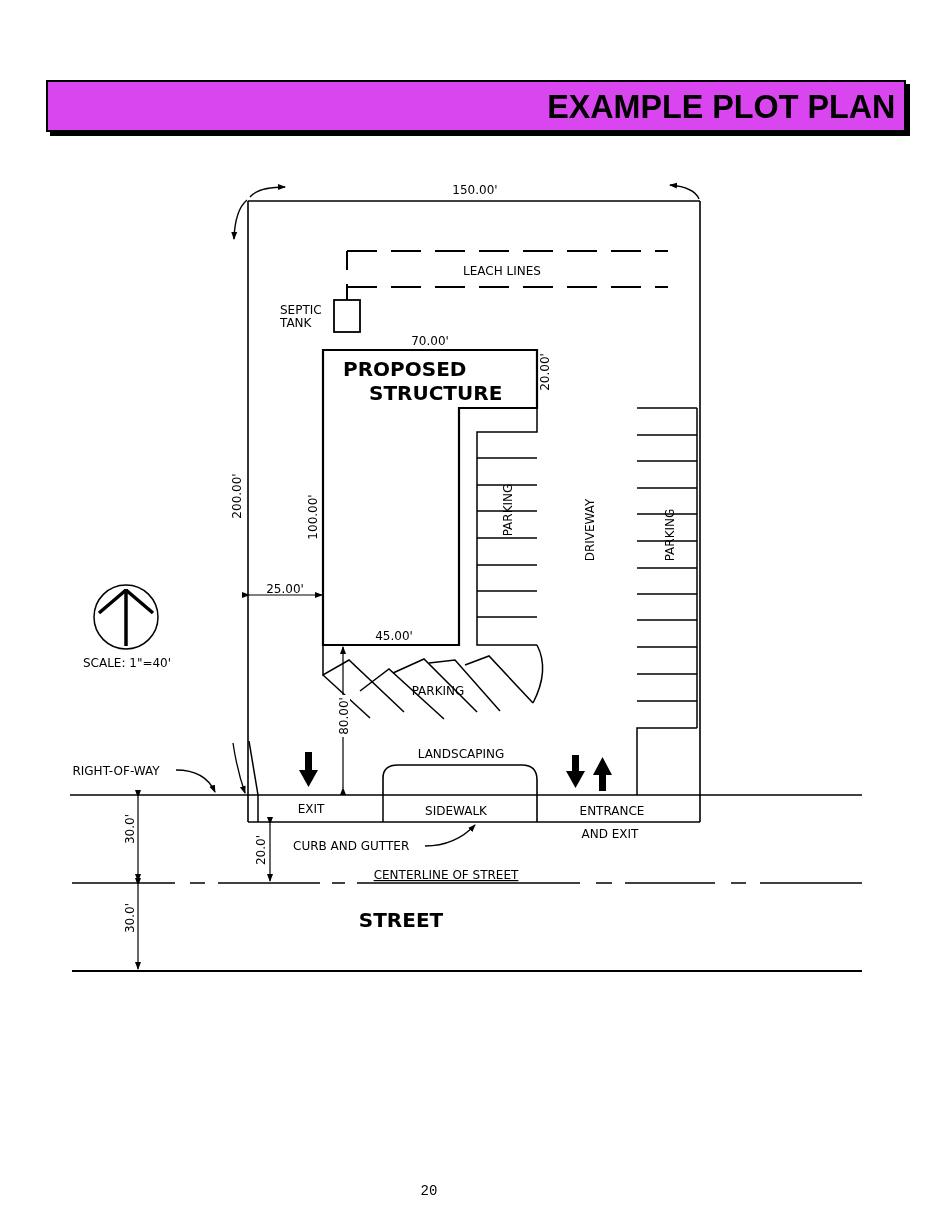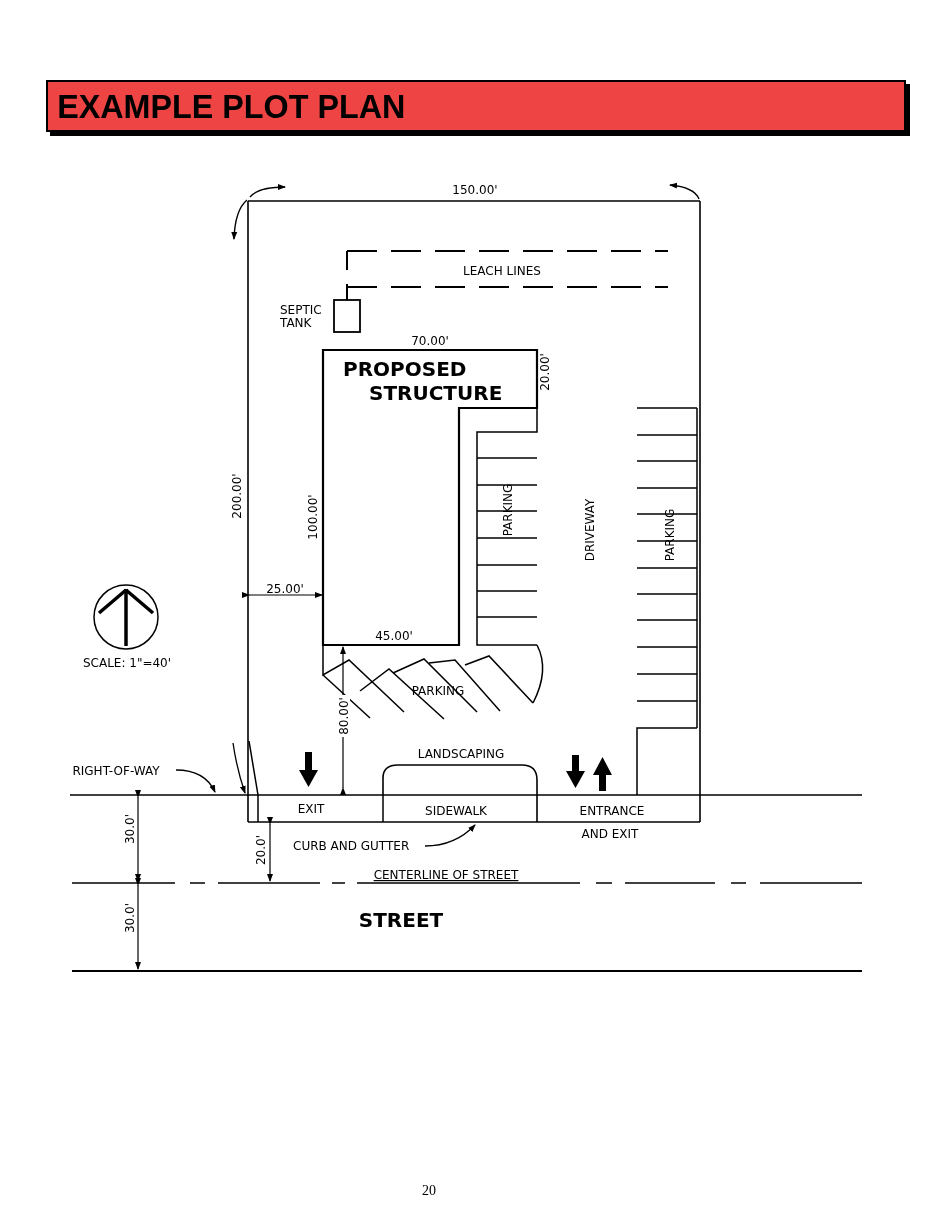--- a/index.html
+++ b/index.html
@@ -1,26 +1,26 @@
 <!DOCTYPE html>
 <html><head>
 <meta charset="utf-8">
 <style>
   html, body { margin: 0; padding: 0; background: #ffffff; }
   body { width: 950px; height: 1230px; position: relative; overflow: hidden; font-family: "Liberation Sans", sans-serif; }
   .title-box {
     position: absolute; left: 46px; top: 80px; width: 856px; height: 48px;
-    border: 2px solid #000; box-shadow: 4px 4px 0 #000; background: #ef4444;
-    display: flex; align-items: center; justify-content: flex-start;
+    border: 2px solid #000; box-shadow: 4px 4px 0 #000; background: #d946ef;
+    display: flex; align-items: center; justify-content: flex-end;
   }
   .title-text { font-family: "Liberation Sans", sans-serif; font-weight: bold; font-size: 34px; letter-spacing: 0px; color: #000; transform: scaleX(0.95); }
   svg.plan { position: absolute; left: 0; top: 0; }
   svg text { font-family: "DejaVu Sans", sans-serif; fill: #000; }
   .lbl { font-size: 12px; }
-  .page-num { position: absolute; left: 0; width: 858px; top: 1183px; text-align: center; font-family: Liberation Serif, serif; font-size: 14px; color: #000; }
+  .page-num { position: absolute; left: 0; width: 858px; top: 1183px; text-align: center; font-family: Liberation Mono, monospace; font-size: 14px; color: #000; }
 </style>
 </head>
 <body>
 
 <div class="title-box">
   <span class="title-text">EXAMPLE PLOT PLAN</span>
 </div>
 
 <svg class="plan" width="950" height="1230" viewBox="0 0 950 1230">
   <defs>

